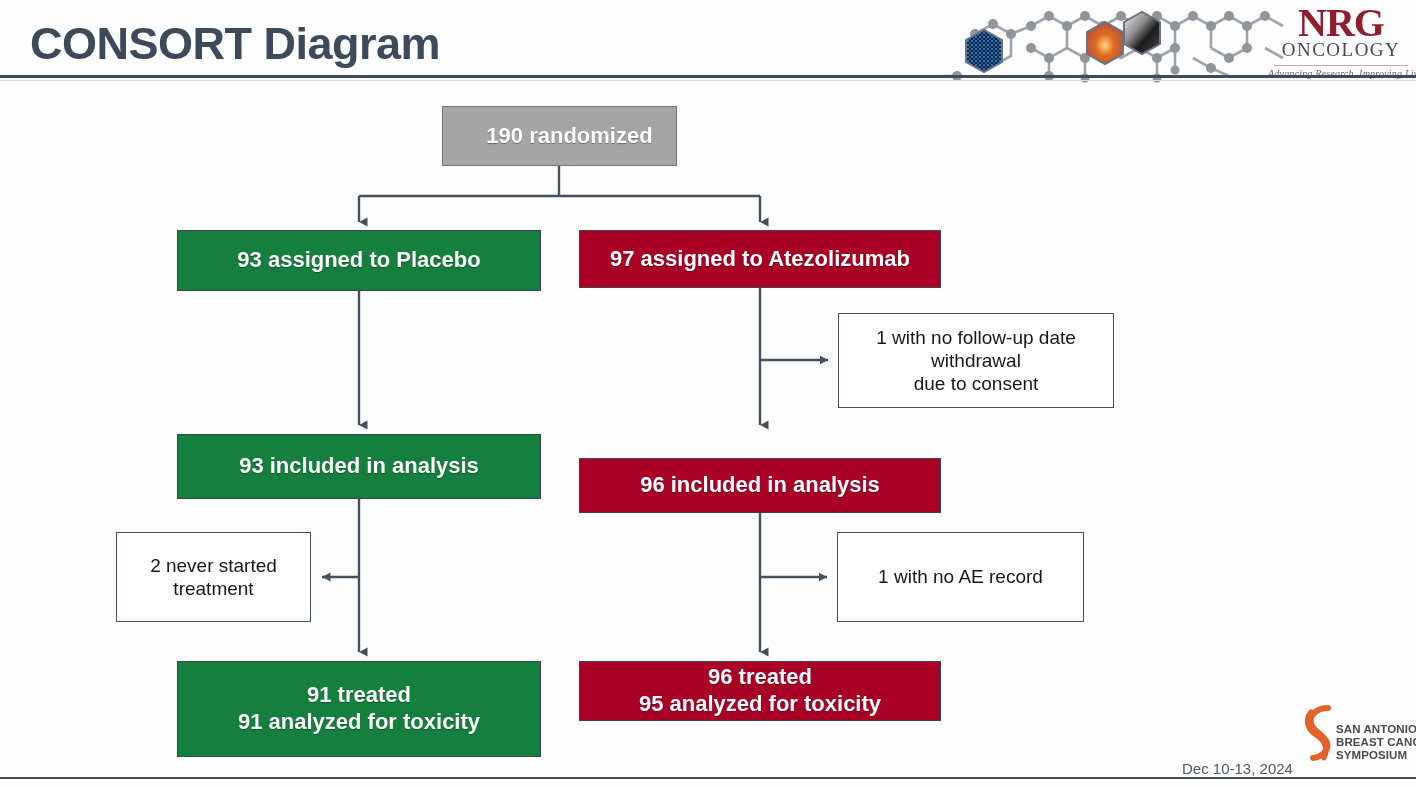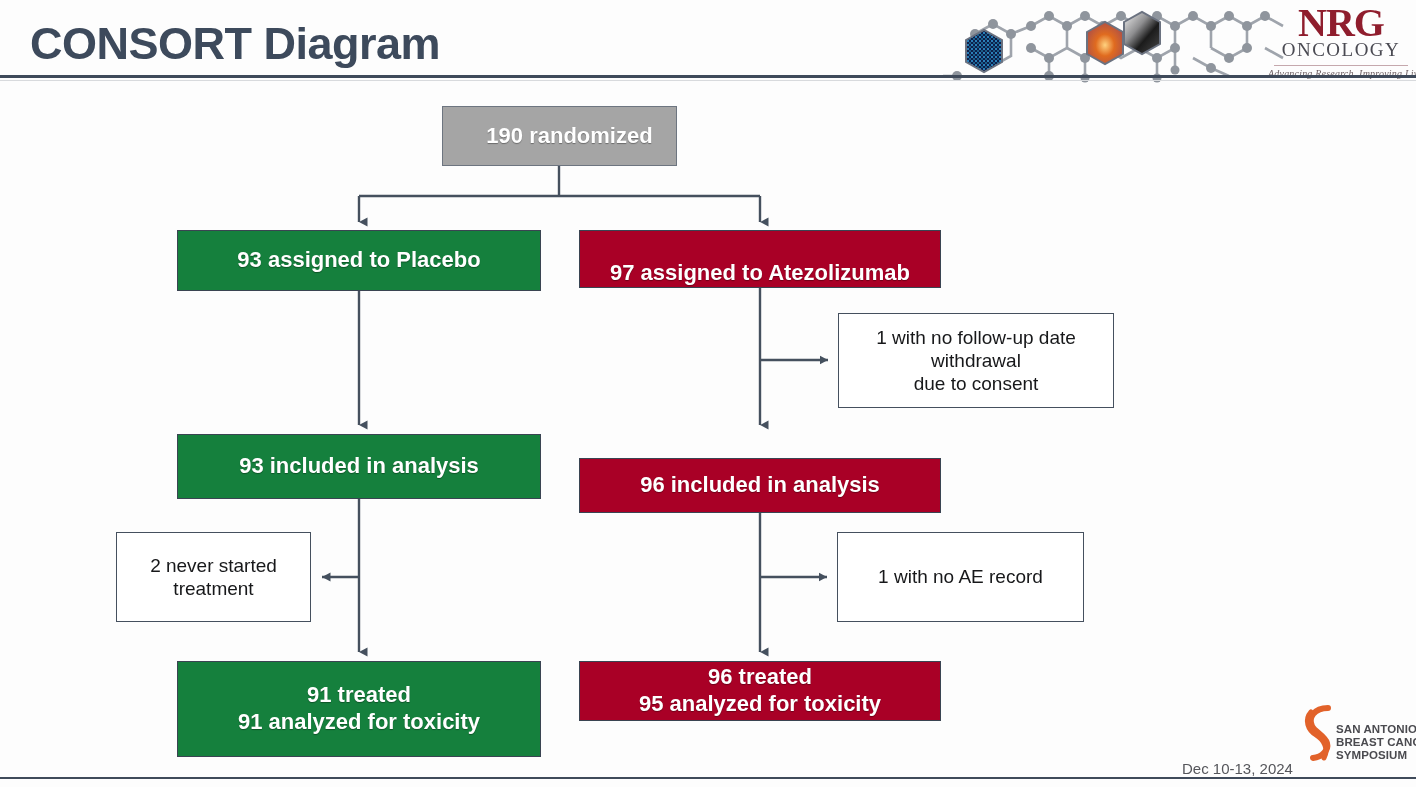--- a/index.html
+++ b/index.html
@@ -309,21 +309,21 @@
   </svg>
 
   <div class="fbox box-gray box-filled" style="left:442px; top:106px; width:235px; height:60px;">
     <div class="txt">190 randomized</div>
   </div>
 
   <div class="fbox box-blue box-filled" style="left:177px; top:230px; width:364px; height:61px;">
     <div class="txt">93 assigned to Placebo</div>
   </div>
 
-  <div class="fbox box-red box-filled" style="left:579px; top:230px; width:362px; height:58px;align-items:flex-end;">
+  <div class="fbox box-red box-filled" style="left:579px; top:230px; width:362px; height:58px;">
     <div class="txt">97 assigned to Atezolizumab</div>
   </div>
 
   <div class="fbox box-plain" style="left:838px; top:313px; width:276px; height:95px;">
     <div class="txt">
       <div>1 with no follow-up date</div>
       <div>withdrawal</div>
       <div>due to consent</div>
     </div>
   </div>

